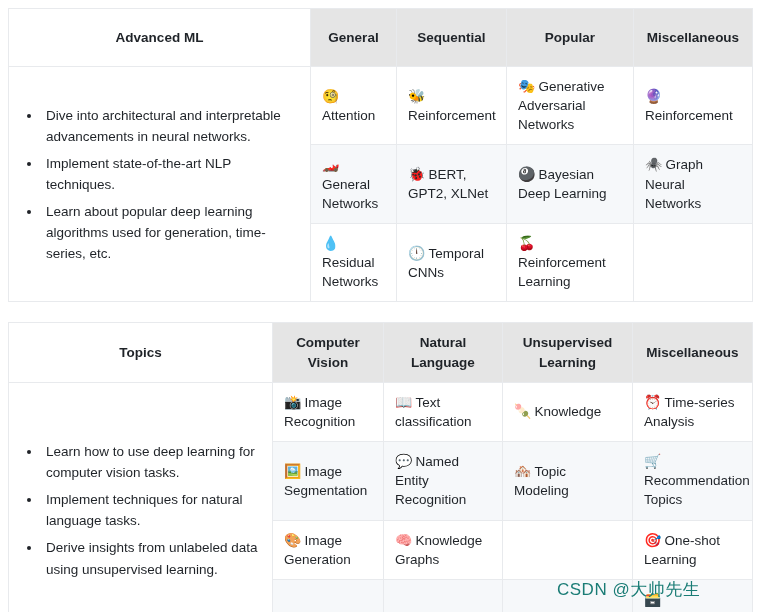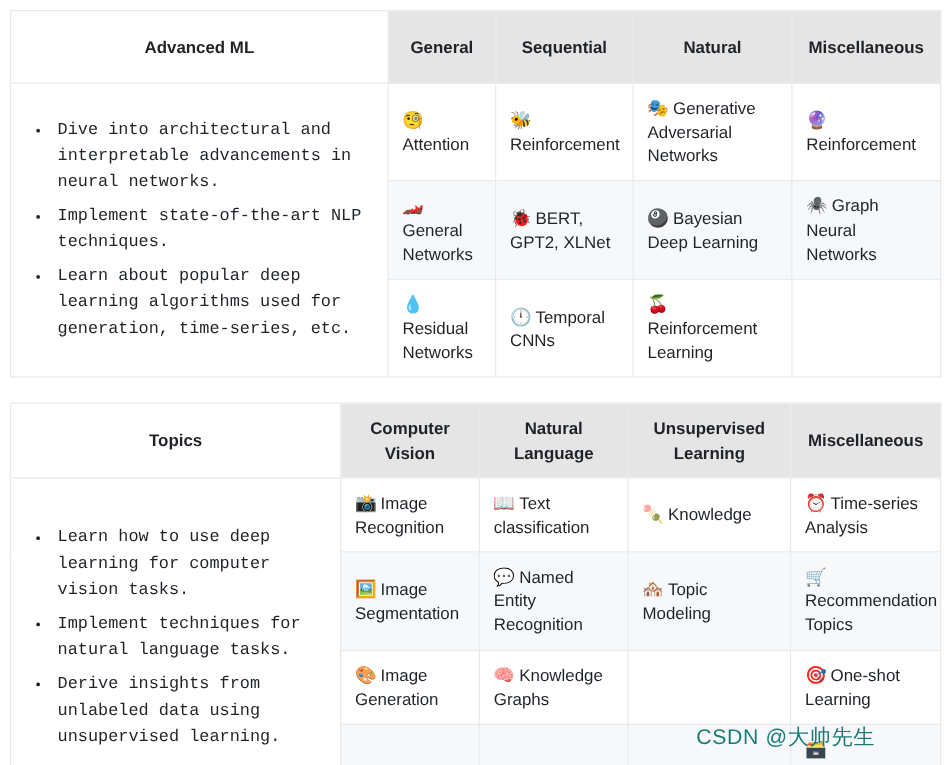--- a/index.html
+++ b/index.html
@@ -60,21 +60,20 @@
   table.grid tbody tr:nth-child(odd) > td {
     background: #ffffff;
   }
   table.grid tbody td.lead {
     background: #ffffff !important;
   }
 
   td.lead {
     vertical-align: middle;
     padding: 6px 14px 6px 10px;
-    font-family: Liberation Mono, monospace;
   }
 
   ul.bullets {
     margin: 0;
     padding: 0 0 0 22px;
     list-style: disc;
   }
   ul.bullets li {
     font-size: 13.5px;
     line-height: 1.56;
@@ -138,21 +137,21 @@
         <col class="c1">
         <col class="c2">
         <col class="c3">
         <col class="c4">
     </colgroup>
     <thead>
       <tr>
         <th class="lead">Advanced ML</th>
         <th>General</th>
         <th>Sequential</th>
-        <th>Natural</th>
+        <th>Popular</th>
         <th>Miscellaneous</th>
       </tr>
     </thead>
     <tbody>
       <tr>
         <td class="lead" rowspan="3">
           <ul class="bullets">
             <li>Dive into architectural and interpretable advancements in neural networks.</li>
             <li>Implement state-of-the-art NLP techniques.</li>
             <li>Learn about popular deep learning algorithms used for generation, time-series, etc.</li>

